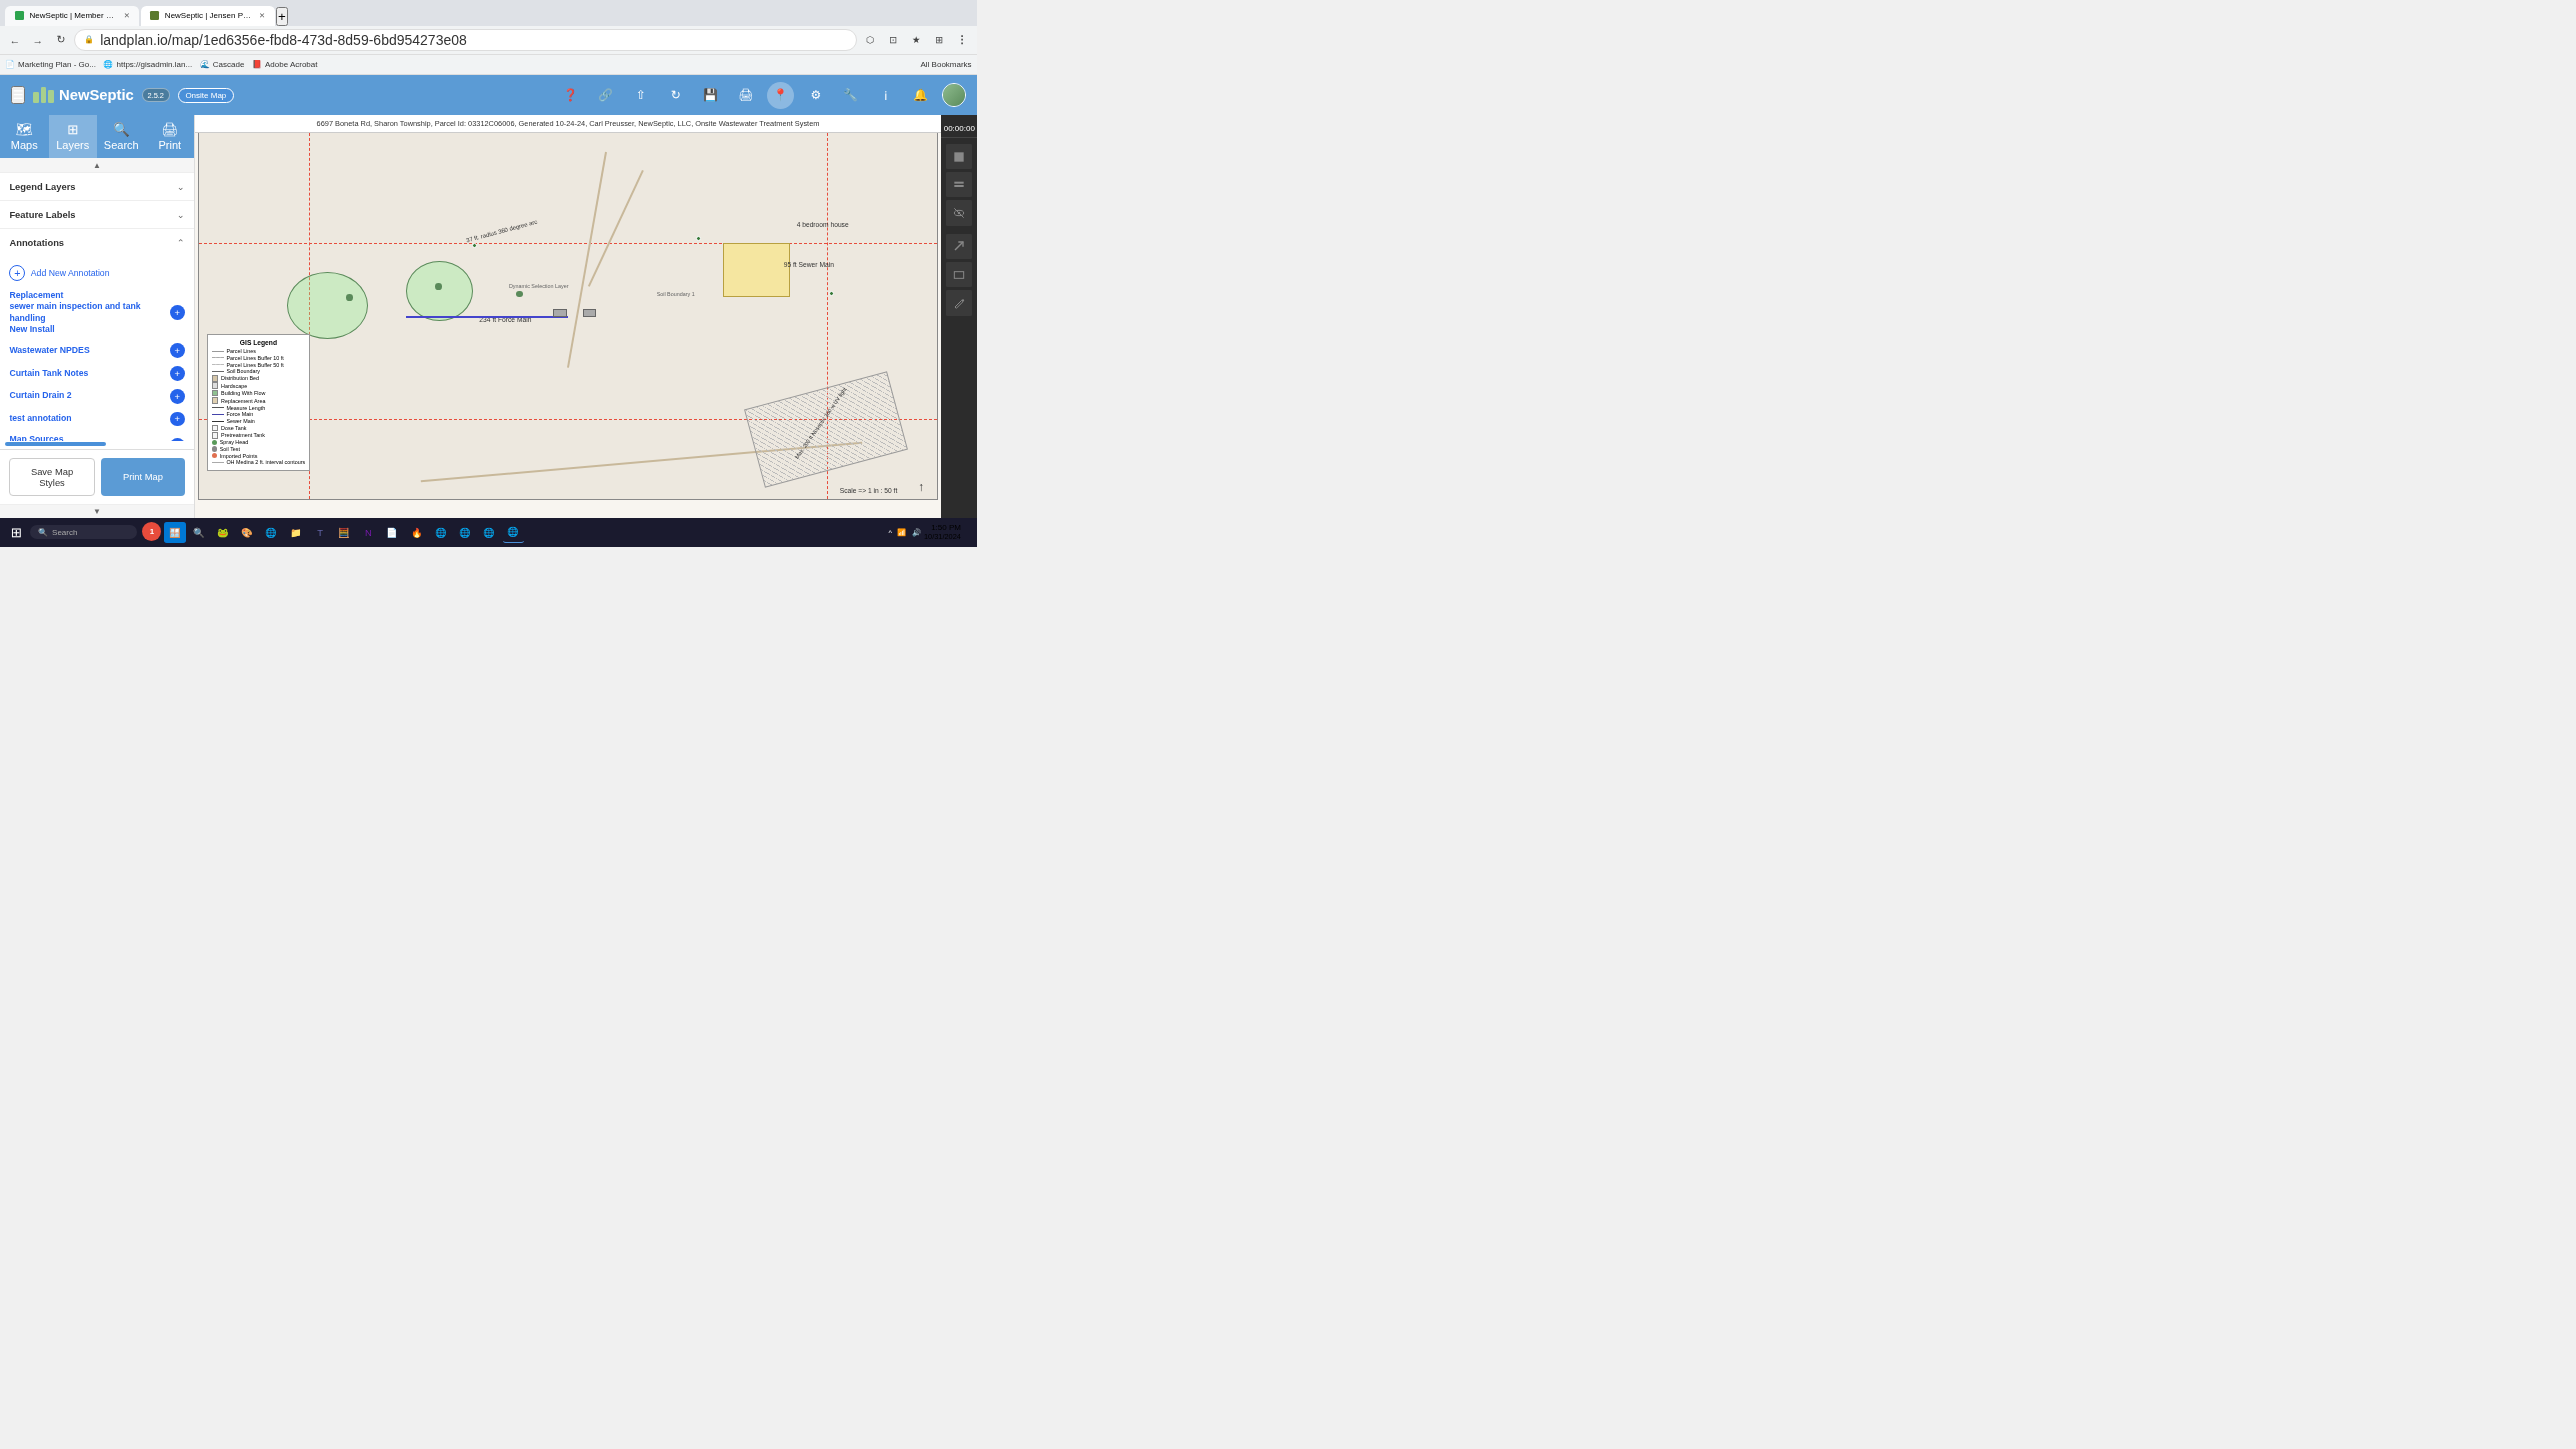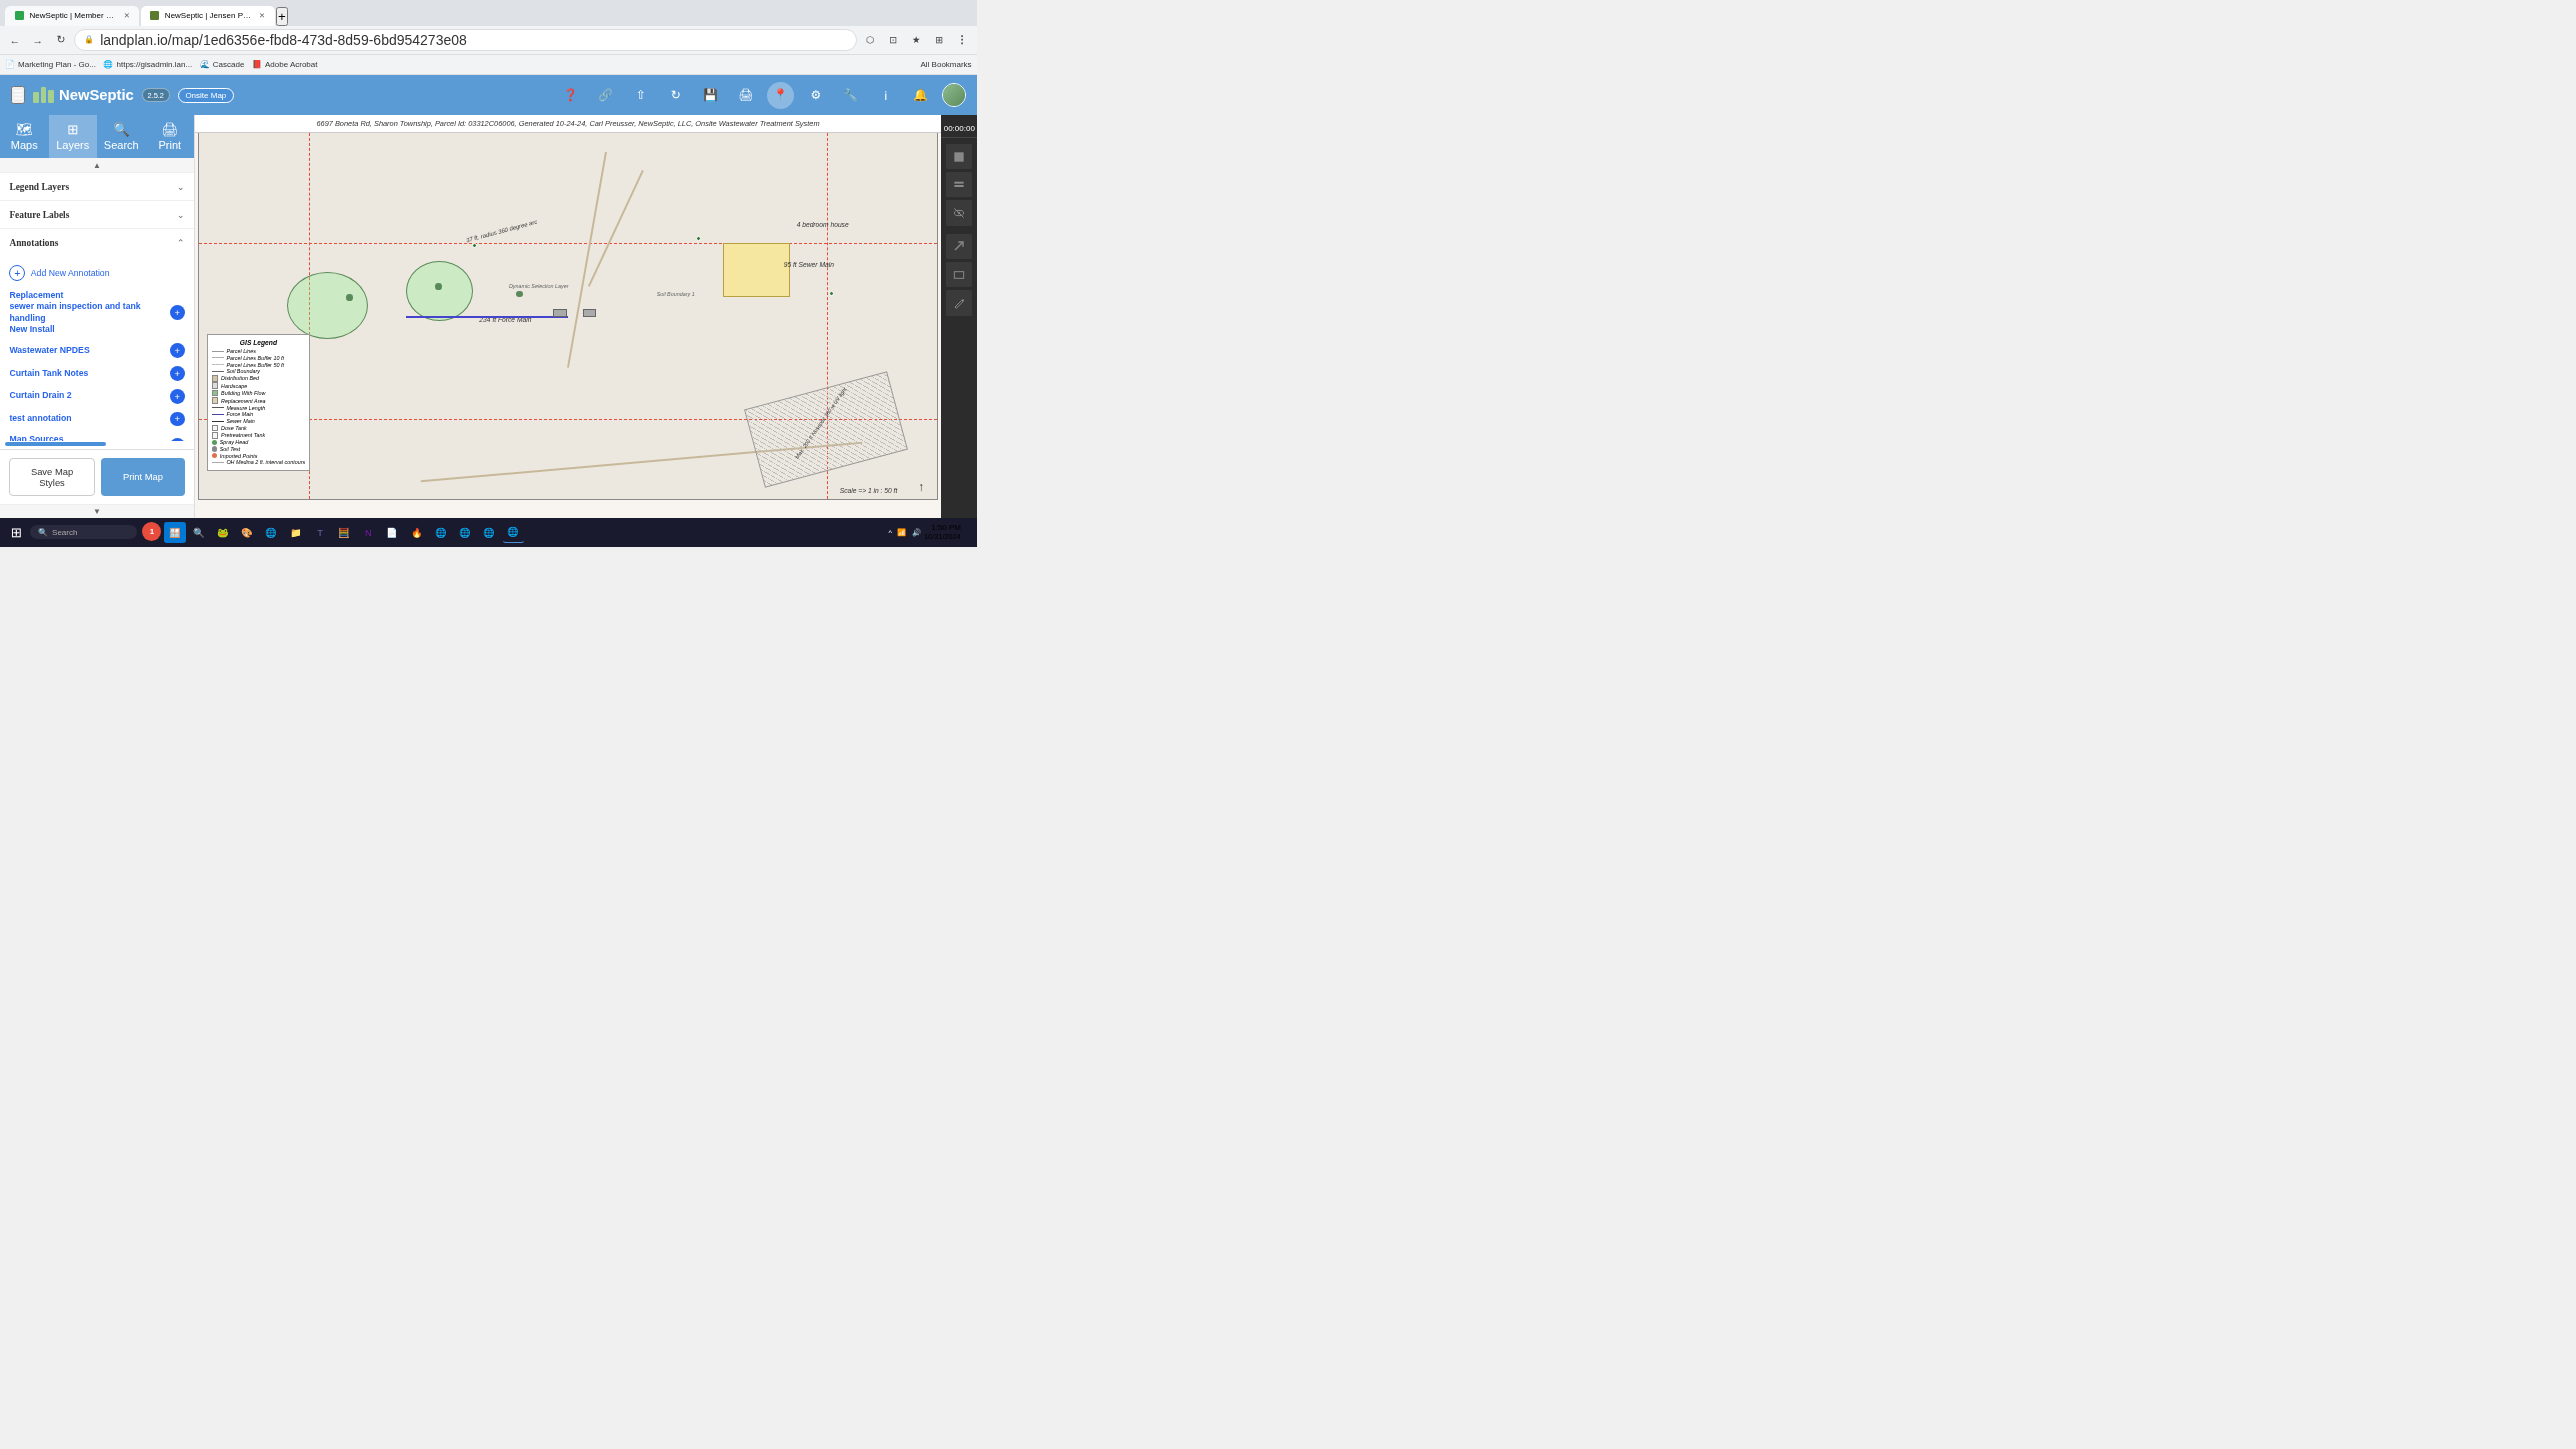--- a/index.html
+++ b/index.html
@@ -49,38 +49,38 @@
     
     .sidebar { width: 195px; background: white; display: flex; flex-direction: column; border-right: 0.7px solid #ddd; overflow: hidden; }
     .sidebar-nav { display: flex; background: #5b9bd5; }
     .sidebar-nav-item { flex: 1; display: flex; flex-direction: column; align-items: center; justify-content: center; padding: 6.7px 2.7px; cursor: pointer; color: white; font-size: 7.4px; gap: 2.7px; }
     .sidebar-nav-item.active { background: rgba(255,255,255,0.25); }
     .nav-icon { font-size: 13.4px; }
     .nav-label { font-size: 11px; }
 
     .sidebar-content { flex: 1; overflow-y: auto; overflow-x: hidden; padding: 0; }
     .sidebar-section { border-bottom: 0.7px solid #eee; }
-    .sidebar-section-header { display: flex; align-items: center; justify-content: space-between; padding: 8px 9.4px; cursor: pointer; font-family: Liberation Serif, serif; }
+    .sidebar-section-header { display: flex; align-items: center; justify-content: space-between; padding: 8px 9.4px; cursor: pointer; }
     .section-title { font-size: 9.4px; font-weight: 600; color: #333; }
     .section-chevron { color: #666; font-size: 9.4px; }
 
     .annotation-list { padding: 2.7px 0; }
     .annotation-item { display: flex; align-items: center; padding: 4px 9.4px; gap: 5.4px; cursor: pointer; }
     .annotation-label { color: #2563eb; font-size: 8.7px; flex: 1; line-height: 1.3; font-weight: bold; }
     .annotation-add-btn { width: 14.8px; height: 14.8px; border-radius: 50%; background: #2563eb; color: white; border: none; cursor: pointer; font-size: 9.4px; display: flex; align-items: center; justify-content: center; flex-shrink: 0; }
     .add-annotation-row { display: flex; align-items: center; gap: 5.4px; padding: 5.4px 9.4px; cursor: pointer; }
     .add-annotation-circle { width: 16px; height: 16px; border-radius: 50%; border: 1.3px solid #2563eb; color: #2563eb; display: flex; align-items: center; justify-content: center; font-size: 10.7px; flex-shrink: 0; }
     .add-annotation-label { color: #2563eb; font-size: 8.7px; font-weight: 500; }
 
     .sidebar-footer { padding: 8px 9.4px; display: flex; gap: 6.7px; background: white; border-top: 0.7px solid #ddd; }
     .btn-save { background: white; color: #333; border: 1.3px solid #ccc; border-radius: 4px; padding: 6.7px 10.7px; font-size: 9.4px; cursor: pointer; flex: 1; font-weight: 500; }
     .btn-print { background: #5b9bd5; color: white; border: none; border-radius: 4px; padding: 6.7px 10.7px; font-size: 9.4px; cursor: pointer; flex: 1; font-weight: 500; }
 
     
-    .map-container { flex: 1; position: relative; background: #fef9c3; overflow: hidden; font-style: italic; }
+    .map-container { flex: 1; position: relative; background: #fef9c3; overflow: hidden; }
     .map-canvas { width: 100%; height: 100%; position: relative; }
     .map-title-bar { position: absolute; top: 0; left: 0; right: 0; background: white; padding: 4px; text-align: center; font-size: 7.4px; color: #333; border-bottom: 0.7px solid #ccc; z-index: 5; }
 
     
     .right-toolbar { width: 36px; background: #2c2c2c; display: flex; flex-direction: column; align-items: center; padding: 5.4px 0; gap: 2.7px; }
     .right-toolbar-timer { color: white; font-size: 8px; padding: 4px 2.7px; text-align: center; border-bottom: 0.7px solid #444; width: 100%; margin-bottom: 2.7px; }
     .rt-btn { width: 25.5px; height: 25.5px; background: #3a3a3a; border: none; cursor: pointer; display: flex; align-items: center; justify-content: center; color: #aaa; font-size: 12px; border-radius: 1.3px; }
     .rt-btn.rt-separator { margin-top: 5.4px; }
 
     

